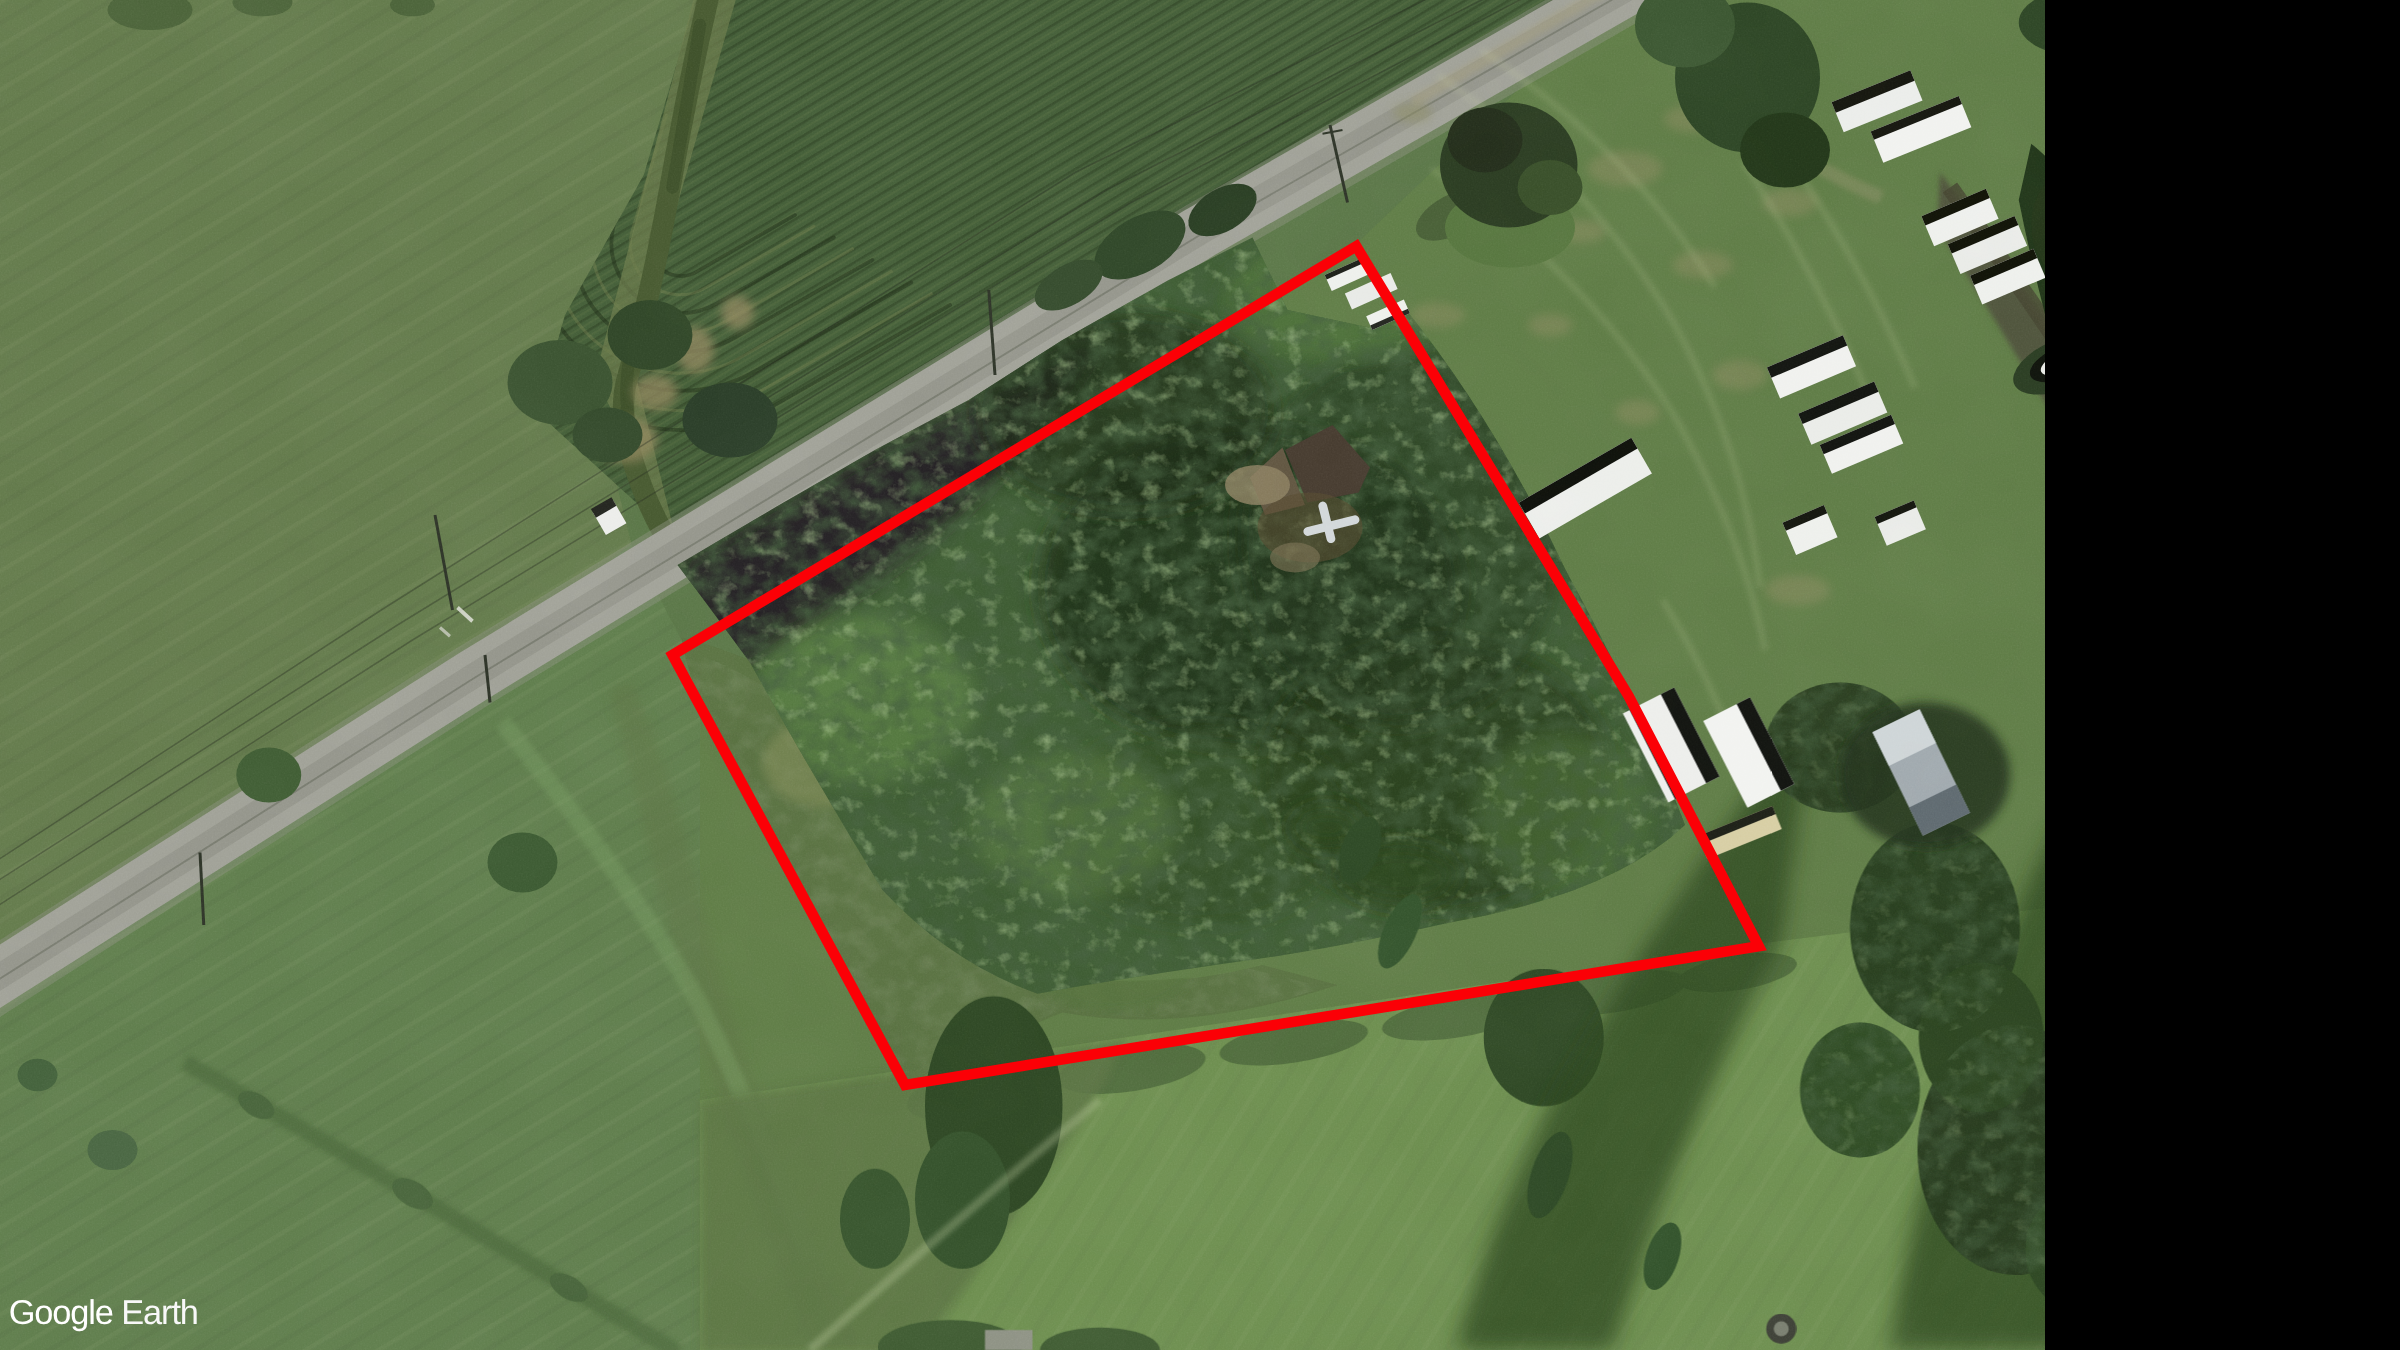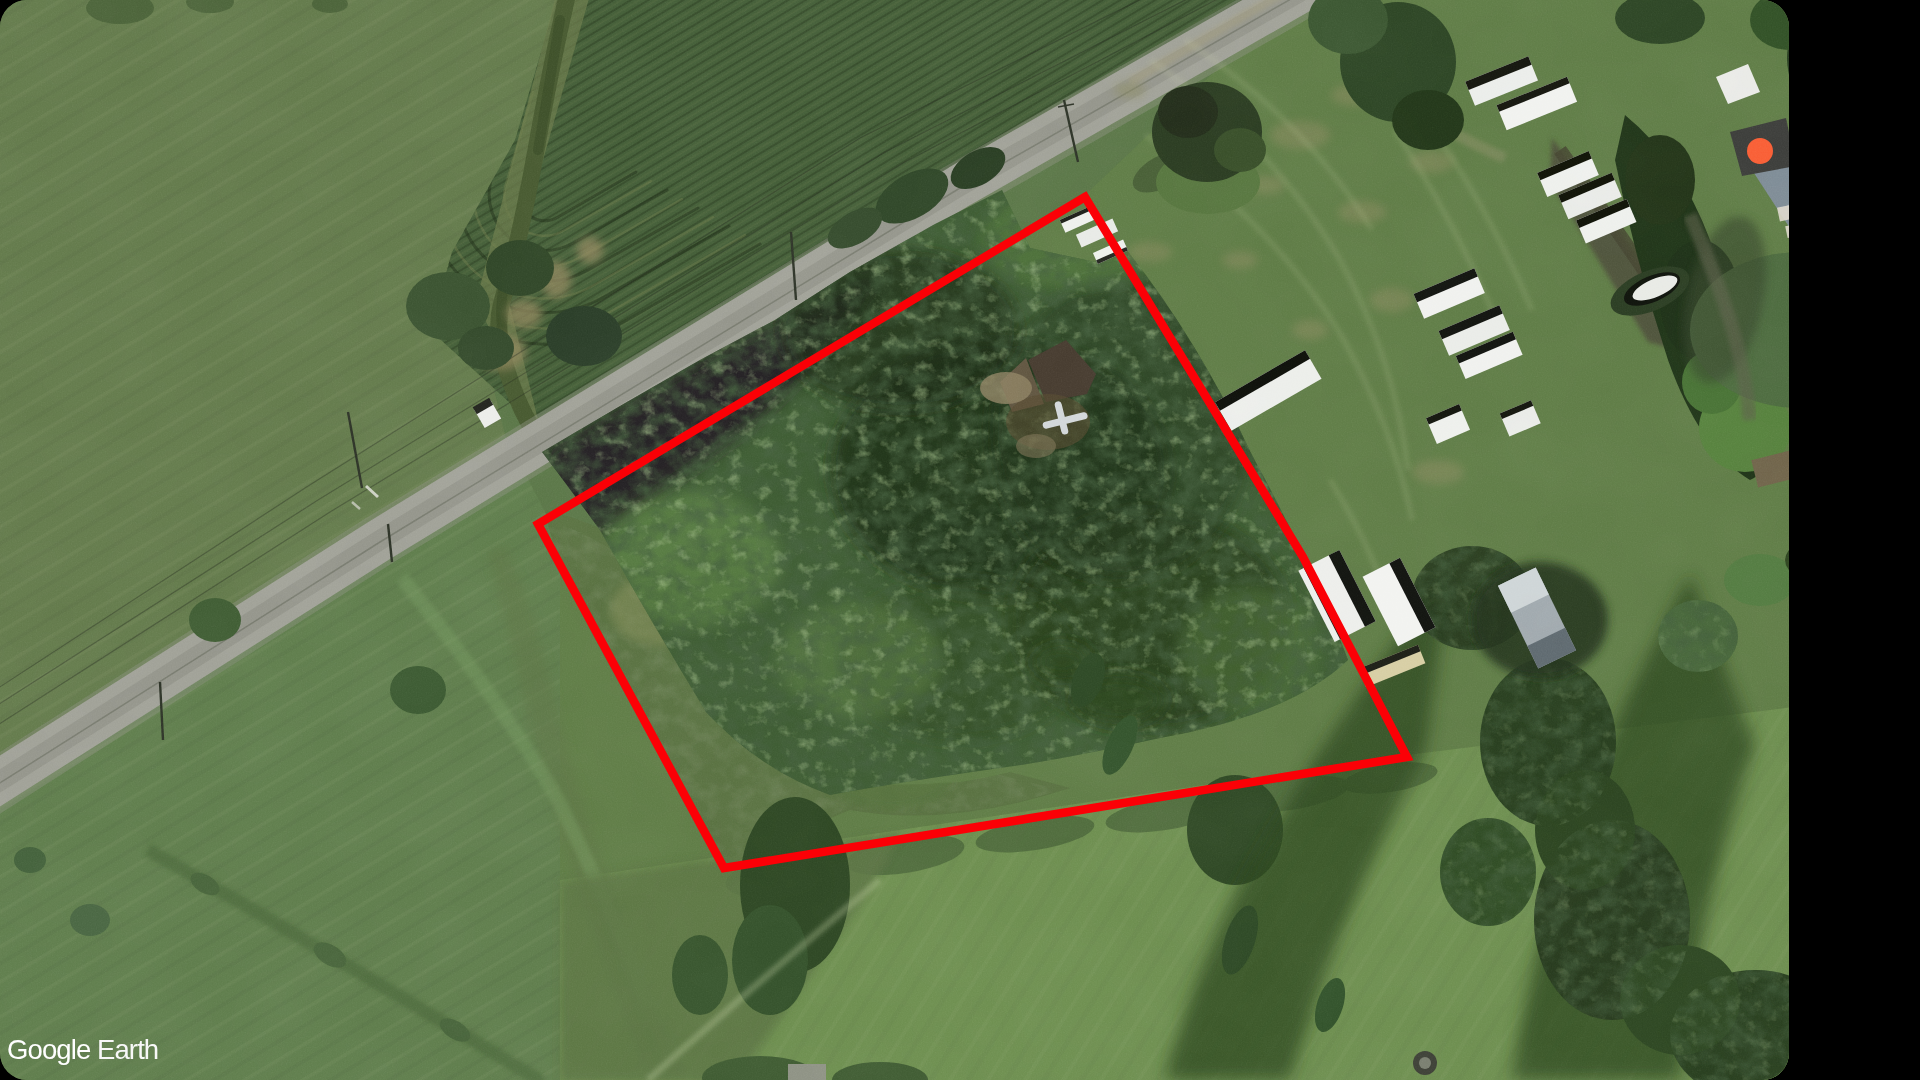--- a/index.html
+++ b/index.html
@@ -1,16 +1,16 @@
 <!DOCTYPE html>
 <html><head>
 <meta charset="utf-8">
 <style>
   html,body{margin:0;padding:0;background:#000;}
-  #stage{position:relative;width:1789px;height:1080px;overflow:hidden;font-family:"Liberation Sans",sans-serif;border-radius:27px;}
+  #stage{position:relative;width:1636px;height:1080px;overflow:hidden;font-family:"Liberation Sans",sans-serif;}
 </style>
 </head>
 <body>
 <div id="stage">
 <svg width="1920" height="1080" viewBox="0 0 1920 1080">
 <defs>
   <filter id="grain" x="0" y="0" width="100%" height="100%">
     <feTurbulence type="fractalNoise" baseFrequency="0.8" numOctaves="2" seed="7"></feTurbulence>
     <feColorMatrix type="saturate" values="0"></feColorMatrix>
   </filter>

